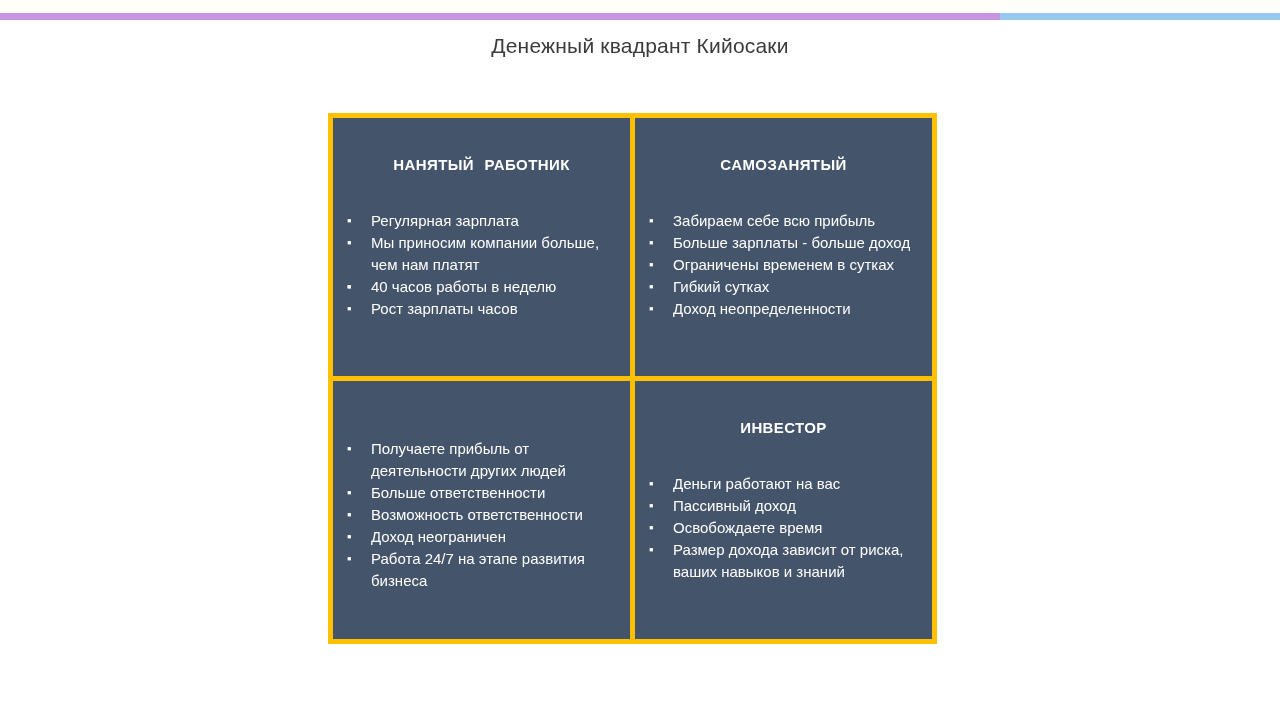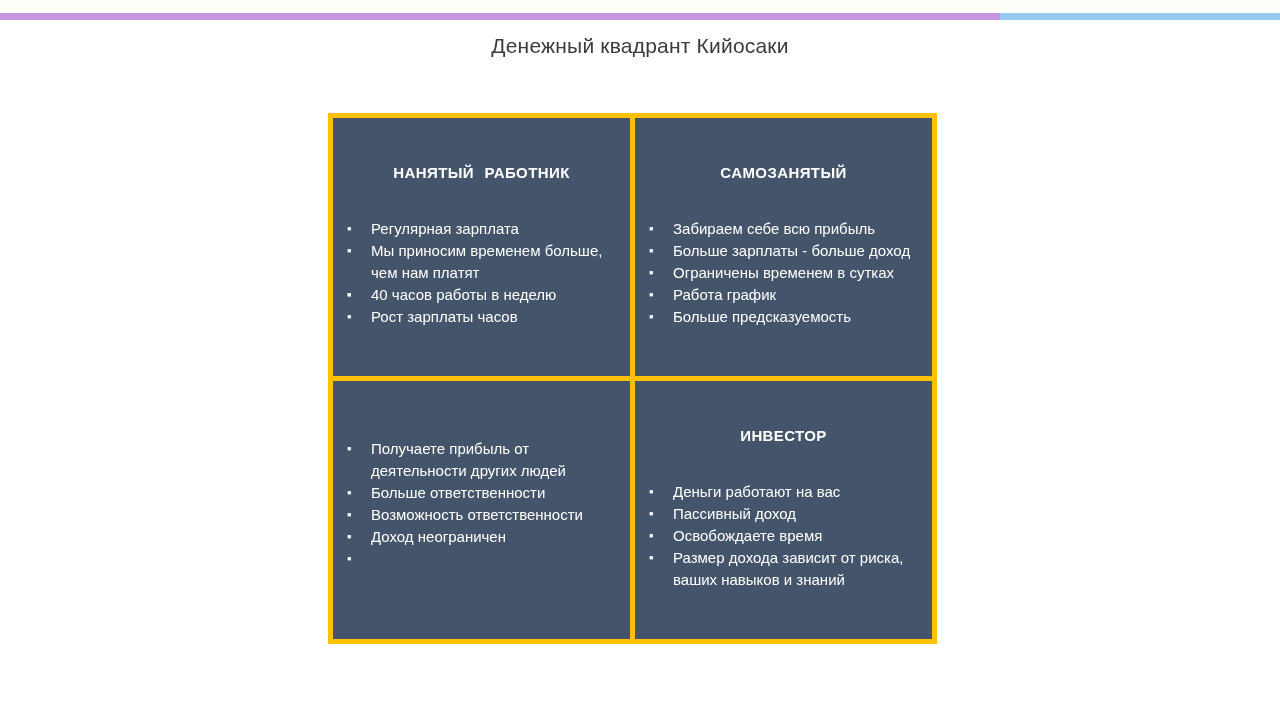--- a/index.html
+++ b/index.html
@@ -49,21 +49,21 @@
     color: #ffffff;
     padding: 20px 14px 0 14px;
     overflow: hidden;
   }
   .quad-title {
     text-align: center;
     font-weight: bold;
     font-size: 15px;
     word-spacing: 6px;
     letter-spacing: 0.4px;
-    margin-top: 26px;
+    margin-top: 18px;
   }
   .quad-list {
     list-style: none;
     margin: 37px 0 0 0;
     padding: 0;
     font-size: 15px;
     line-height: 22px;
   }
   .quad-list li {
     position: relative;
@@ -90,45 +90,45 @@
   </div>
 
   <div class="slide-title">Денежный квадрант Кийосаки</div>
 
   <div class="quad-table">
 
     <div class="quad-cell">
       <div class="quad-title">НАНЯТЫЙ РАБОТНИК</div>
       <ul class="quad-list">
         <li><span class="bullet">▪</span><span>Регулярная зарплата</span></li>
-        <li><span class="bullet">▪</span><span>Мы приносим временем больше, чем нам платят</span></li>
+        <li><span class="bullet">▪</span><span>Мы приносим компании больше, чем нам платят</span></li>
         <li><span class="bullet">▪</span></li>
         <li><span class="bullet">▪</span><span>40 часов работы в неделю</span></li>
         <li><span class="bullet">▪</span><span>Рост зарплаты часов</span></li>
       </ul>
     </div>
 
     <div class="quad-cell">
       <div class="quad-title">САМОЗАНЯТЫЙ</div>
       <ul class="quad-list">
         <li><span class="bullet">▪</span><span>Забираем себе всю прибыль</span></li>
         <li><span class="bullet">▪</span><span>Больше зарплаты - больше доход</span></li>
         <li><span class="bullet">▪</span><span>Ограничены временем в сутках</span></li>
-        <li><span class="bullet">▪</span><span>Работа график</span></li>
-        <li><span class="bullet">▪</span><span>Больше предсказуемость</span></li>
+        <li><span class="bullet">▪</span><span>Гибкий сутках</span></li>
+        <li><span class="bullet">▪</span><span>Доход неопределенности</span></li>
       </ul>
     </div>
 
     <div class="quad-cell">
       <ul class="quad-list">
         <li><span class="bullet">▪</span><span>Получаете прибыль от деятельности других людей</span></li>
         <li><span class="bullet">▪</span><span>Больше ответственности</span></li>
         <li><span class="bullet">▪</span><span>Возможность ответственности</span></li>
         <li><span class="bullet">▪</span><span>Доход неограничен</span></li>
-        <li><span class="bullet">▪</span></li>
+        <li><span class="bullet">▪</span><span>Работа 24/7 на этапе развития бизнеса</span></li>
       </ul>
     </div>
 
     <div class="quad-cell">
       <div class="quad-title">ИНВЕСТОР</div>
       <ul class="quad-list">
         <li><span class="bullet">▪</span><span>Деньги работают на вас</span></li>
         <li><span class="bullet">▪</span><span>Пассивный доход</span></li>
         <li><span class="bullet">▪</span><span>Освобождаете время</span></li>
         <li><span class="bullet">▪</span><span>Размер дохода зависит от риска, ваших навыков и знаний</span></li>

